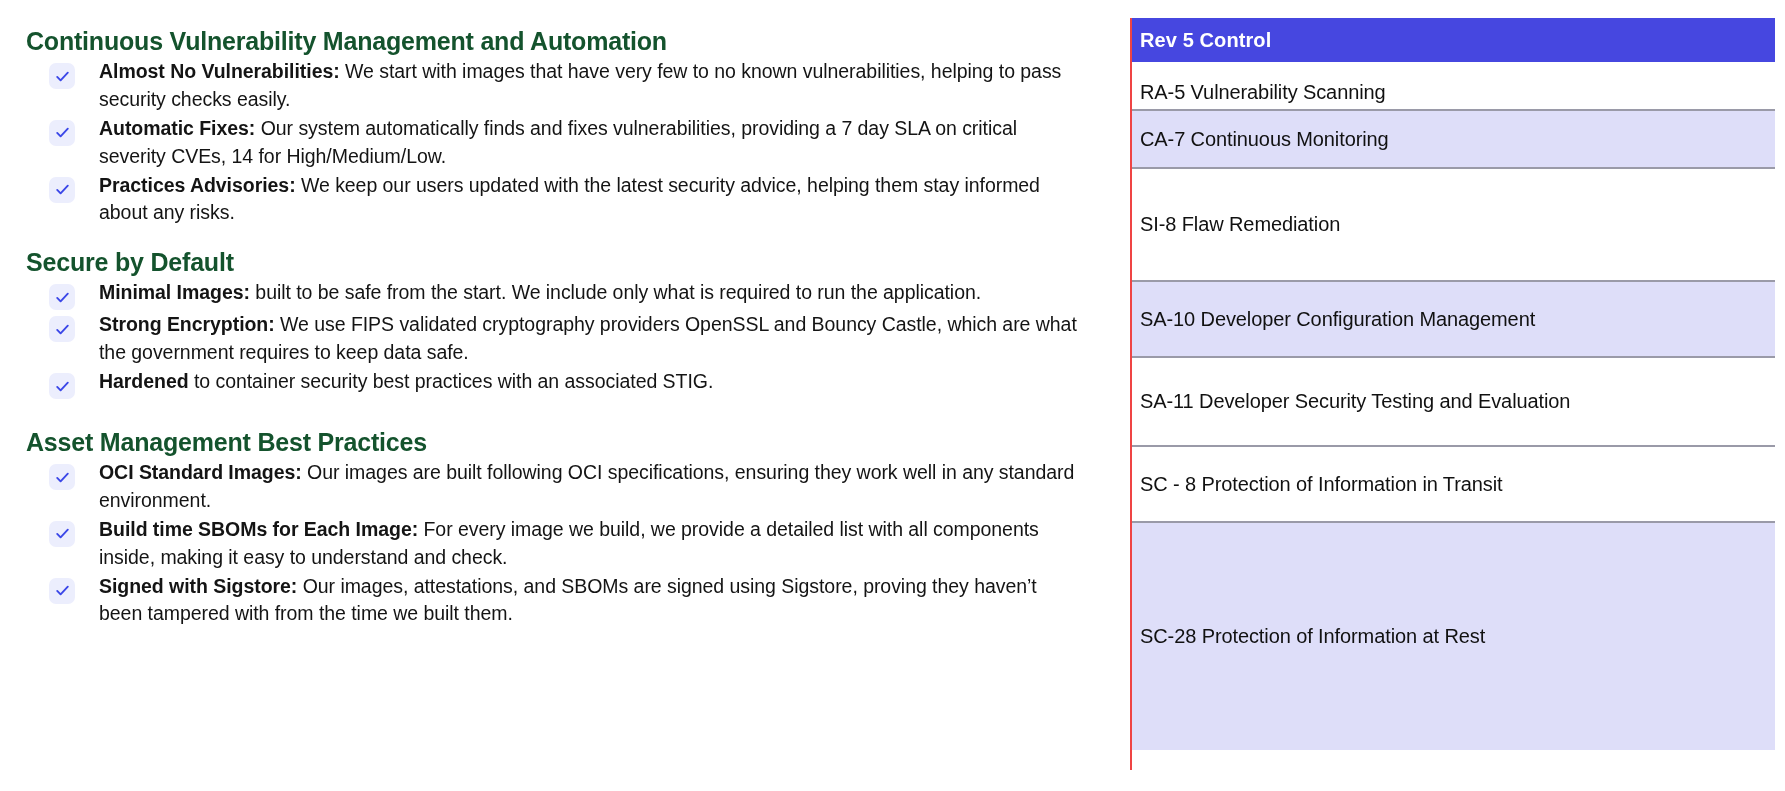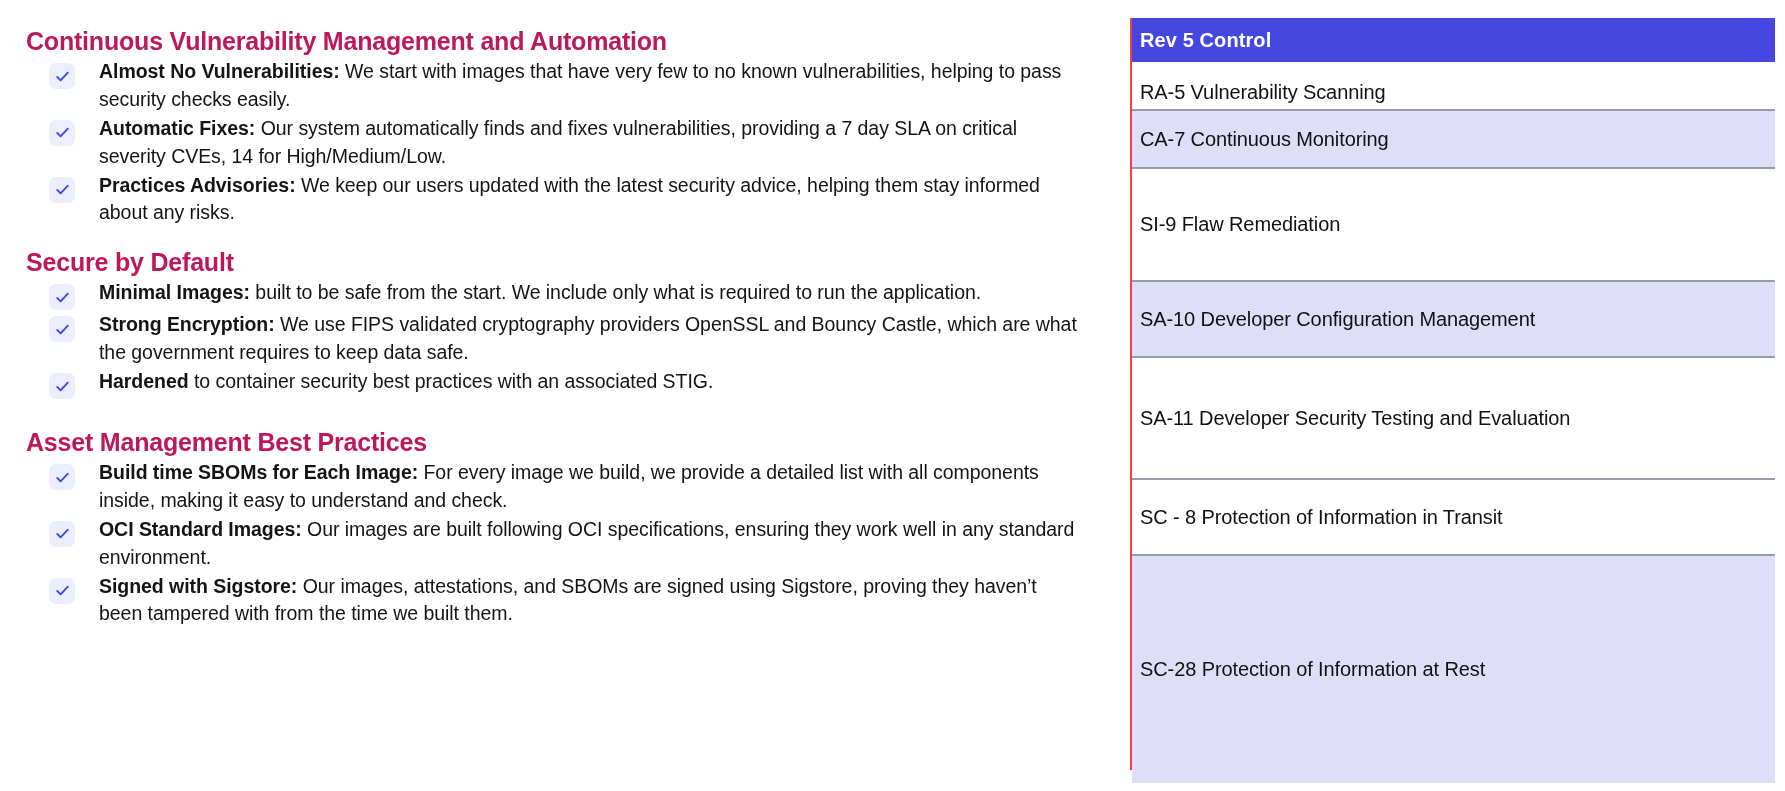--- a/index.html
+++ b/index.html
@@ -37,21 +37,21 @@
 
   
   .features-body {
     padding: 8px 8px 0 3px;
     height: 708px;
   }
   .section { margin-bottom: 2px; }
   .section-title {
     font-size: 25px;
     font-weight: bold;
-    color: #be185d;
+    color: #14532d;
     line-height: 1.2;
     margin-bottom: 2px;
     letter-spacing: -.2px;
   }
   .section.sec-assets .section-title { margin-top: 28px; }
   .section.sec-secure .section-title { margin-top: 20px; }
 
   ul.checklist { list-style: none; }
   ul.checklist li {
     display: flex;
@@ -160,29 +160,29 @@
         </div>
         <div class="section sec-assets">
           <div class="section-title">Asset Management Best Practices</div>
           <ul class="checklist">
             <li>
               <span class="check-box">
                 <svg width="17" height="17" viewBox="0 0 17 17" aria-hidden="true">
                   <path d="M3.2 8.9 L6.6 12.3 L13.8 4.7" fill="none" stroke="#3b47e8" stroke-width="1.9" stroke-linecap="round" stroke-linejoin="round"></path>
                 </svg>
               </span>
+              <span class="item-text"><b>OCI Standard Images:</b><span> Our images are built following OCI specifications, ensuring they work well in any standard environment.</span></span>
+            </li>
+            <li>
+              <span class="check-box">
+                <svg width="17" height="17" viewBox="0 0 17 17" aria-hidden="true">
+                  <path d="M3.2 8.9 L6.6 12.3 L13.8 4.7" fill="none" stroke="#3b47e8" stroke-width="1.9" stroke-linecap="round" stroke-linejoin="round"></path>
+                </svg>
+              </span>
               <span class="item-text"><b>Build time SBOMs for Each Image:</b><span> For every image we build, we provide a detailed list with all components inside, making it easy to understand and check.</span></span>
-            </li>
-            <li>
-              <span class="check-box">
-                <svg width="17" height="17" viewBox="0 0 17 17" aria-hidden="true">
-                  <path d="M3.2 8.9 L6.6 12.3 L13.8 4.7" fill="none" stroke="#3b47e8" stroke-width="1.9" stroke-linecap="round" stroke-linejoin="round"></path>
-                </svg>
-              </span>
-              <span class="item-text"><b>OCI Standard Images:</b><span> Our images are built following OCI specifications, ensuring they work well in any standard environment.</span></span>
             </li>
             <li>
               <span class="check-box">
                 <svg width="17" height="17" viewBox="0 0 17 17" aria-hidden="true">
                   <path d="M3.2 8.9 L6.6 12.3 L13.8 4.7" fill="none" stroke="#3b47e8" stroke-width="1.9" stroke-linecap="round" stroke-linejoin="round"></path>
                 </svg>
               </span>
               <span class="item-text"><b>Signed with Sigstore:</b><span> Our images, attestations, and SBOMs are signed using Sigstore, proving they haven’t been tampered with from the time we built them.</span></span>
             </li>
           </ul>
@@ -195,26 +195,26 @@
       <span>Rev 5 Control</span>
     </div>
     <div class="control-rows" id="control-rows">
         <div class="ctrl-row plain" style="height: 35px; margin-top: 14px;">
           <span>RA-5 Vulnerability Scanning</span>
         </div>
         <div class="ctrl-row alt" style="height: 58px;">
           <span>CA-7 Continuous Monitoring</span>
         </div>
         <div class="ctrl-row plain" style="height: 113px;">
-          <span>SI-9 Flaw Remediation</span>
+          <span>SI-8 Flaw Remediation</span>
         </div>
         <div class="ctrl-row alt" style="height: 76px;">
           <span>SA-10 Developer Configuration Management</span>
         </div>
-        <div class="ctrl-row plain" style="height: 122px;">
+        <div class="ctrl-row plain" style="height: 89px;">
           <span>SA-11 Developer Security Testing and Evaluation</span>
         </div>
         <div class="ctrl-row plain" style="height: 76px;">
           <span>SC - 8 Protection of Information in Transit</span>
         </div>
         <div class="ctrl-row alt last" style="height: 227px;">
           <span>SC-28 Protection of Information at Rest</span>
         </div>
       </div>
   </div>

